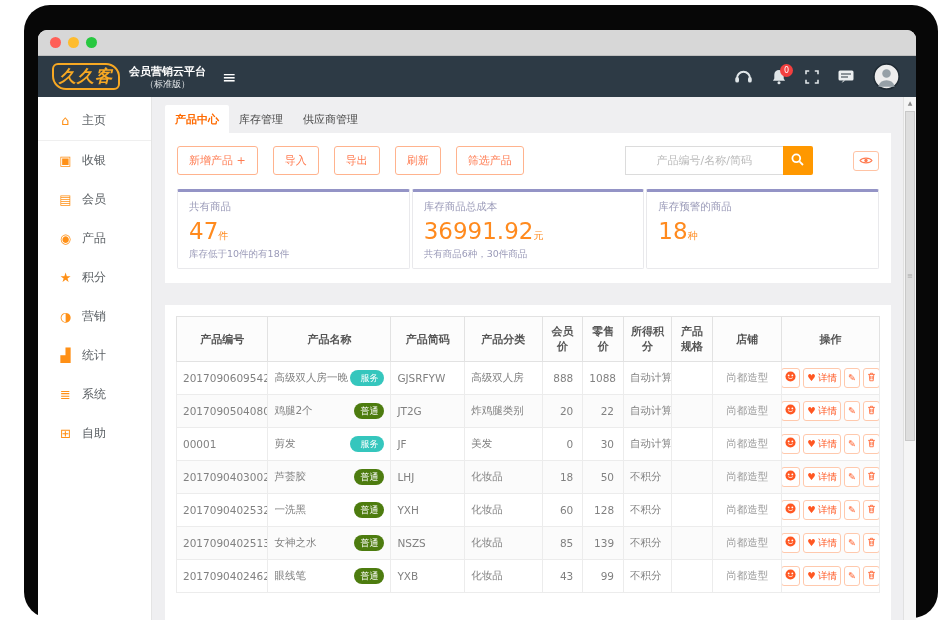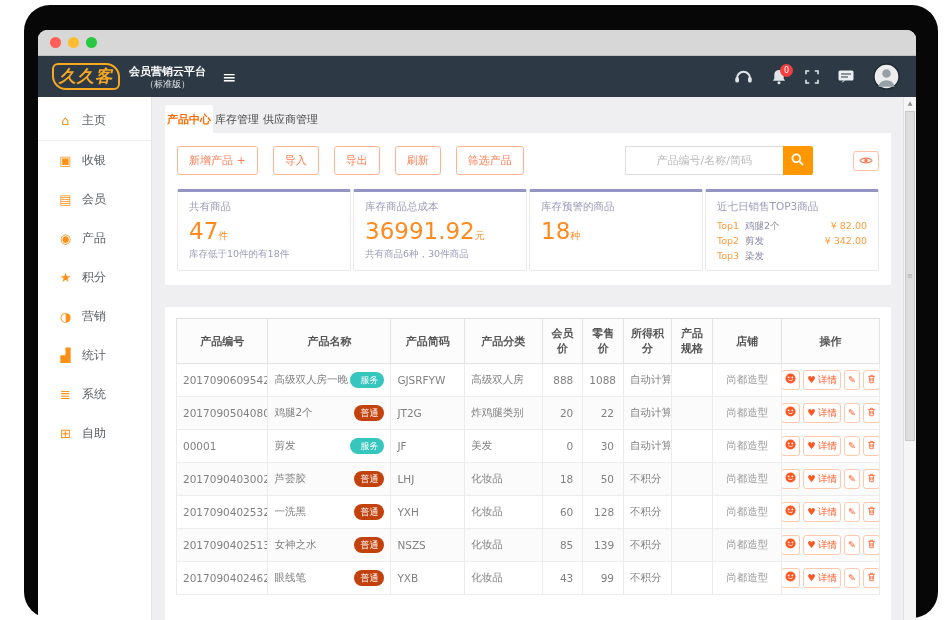--- a/index.html
+++ b/index.html
@@ -27,21 +27,21 @@
   .side-item { display:flex; align-items:center; gap:9px; padding:11px 0 11px 20px; cursor:pointer; }
   .side-item:first-child { border-bottom:1px solid #efefef; }
   .side-item .icn { color:#ff9016; font-size:13px; width:15px; text-align:center; }
   .side-item .lbl { color:#5a5f63; font-size:12px; }
   .main { flex:1; background:#efeff1; padding:8px 12px 0 13px; display:flex; flex-direction:column; min-width:0; overflow:hidden; }
   .vscroll { width:13px; background:#f5f5f5; border-left:1px solid #e1e1e1; position:relative; flex:0 0 auto; }
   .vs-arrow { position:absolute; top:2px; left:0; width:12px; text-align:center; font-size:6px; color:#8a8a8a; }
   .vs-thumb { position:absolute; top:14px; left:1px; width:10px; height:330px; background:#dedede; border:1px solid #c8c8c8; display:flex; align-items:center; justify-content:center; color:#a7a7a7; font-size:7px; }
   
   .tabs { display:flex; flex:0 0 auto; }
-  .tab { padding:7px 2px 6px; font-size:11px; color:#4a4a4a; cursor:pointer; }
+  .tab { padding:7px 10px 6px; font-size:11px; color:#4a4a4a; cursor:pointer; }
   .tab.active { background:#fff; color:#ff6a00; font-weight:bold; border-radius:2px 2px 0 0; }
   
   .panel-top { background:#fff; padding:13px 12px 14px; flex:0 0 auto; }
   .toolbar { display:flex; align-items:center; }
   .obtn { border:1px solid #ffb38e; background:#fff; color:#ff7c52; font-size:11px; padding:6px 11px; border-radius:3px; margin-right:15px; cursor:pointer; white-space:nowrap; font-family:inherit; }
   .search-group { display:flex; margin-left:86px; }
   .search-input { width:158px; height:29px; border:1px solid #dcdcdc; border-right:none; padding:0 8px; font-size:11px; color:#555; font-family:inherit; outline:none;text-align:center; }
   .search-input::placeholder { color:#b9b9b9; }
   .search-btn { width:30px; height:29px; background:#ff9800; border:none; display:flex; align-items:center; justify-content:center; cursor:pointer; border-radius:0 2px 2px 0; }
   .eye-btn { margin-left:auto; width:26px; height:20px; border:1px solid #ffc3a4; background:#fff; border-radius:3px; display:flex; align-items:center; justify-content:center; cursor:pointer; }
@@ -62,21 +62,21 @@
   table { width:100%; border-collapse:collapse; table-layout:fixed; font-size:10.5px; }
   th { border:1px solid #e2e2e2; background:#fcfcfc; color:#555; font-size:11px; padding:7px 4px; font-weight:bold; }
   td { border:1px solid #ececec; color:#818181; padding:6px 6px; overflow:hidden; white-space:nowrap; }
   tr:nth-child(even) td { background:#fbfbfb; }
   td.num { text-align:right; padding-right:9px; }
   td.center { text-align:center; }
   td.shop { text-align:center; color:#9a9a9a; }
   .name-cell { display:flex; align-items:center; justify-content:space-between; }
   .badge { font-size:9px; color:#fff; border-radius:9px; padding:1.5px 6px; flex:0 0 auto; }
   .badge-teal { background:#35c6bd;padding-left:10px; }
-  .badge-yellow { background:#c2410c; }
+  .badge-yellow { background:#4d7c0f; }
   .acts { display:flex; gap:3px; justify-content:center; }
   .abtn { border:1px solid #ffc9ad; background:#fff; border-radius:3px; color:#ff5722; font-size:9.5px; display:inline-flex; align-items:center; gap:2px; padding:2px 3px; cursor:pointer; line-height:12px; font-family:inherit; }
 </style>
 </head>
 <body>
 
 <div class="page">
 <div class="shadow-frame">
 <div class="window">
 
@@ -212,38 +212,20 @@
           <div class="card">
             <div class="card-title">库存商品总成本</div>
             <div class="card-num"><span class="big">36991.92</span><span class="unit">元</span></div>
             <div class="card-note">共有商品6种，30件商品</div>
           </div>
           <div class="card">
             <div class="card-title">库存预警的商品</div>
             <div class="card-num"><span class="big">18</span><span class="unit">种</span></div>
             <div class="card-note"></div>
           </div>
-          <div class="card">
-            <div class="card-title">近七日销售TOP3商品</div>
-            <div class="top3-row">
-              <span class="top3-rank">Top1</span>
-              <span class="top3-name">鸡腿2个</span>
-              <span class="top3-price">¥ 82.00</span>
-            </div>
-            <div class="top3-row">
-              <span class="top3-rank">Top2</span>
-              <span class="top3-name">剪发</span>
-              <span class="top3-price">¥ 342.00</span>
-            </div>
-            <div class="top3-row">
-              <span class="top3-rank">Top3</span>
-              <span class="top3-name">染发</span>
-              <span class="top3-price"></span>
-            </div>
-          </div>
         </div>
       </div>
 
       <div class="panel-table">
         <table>
           <colgroup>
             <col style="width:13%">
                   <col style="width:17.5%">
                   <col style="width:10.5%">
                   <col style="width:11%">

